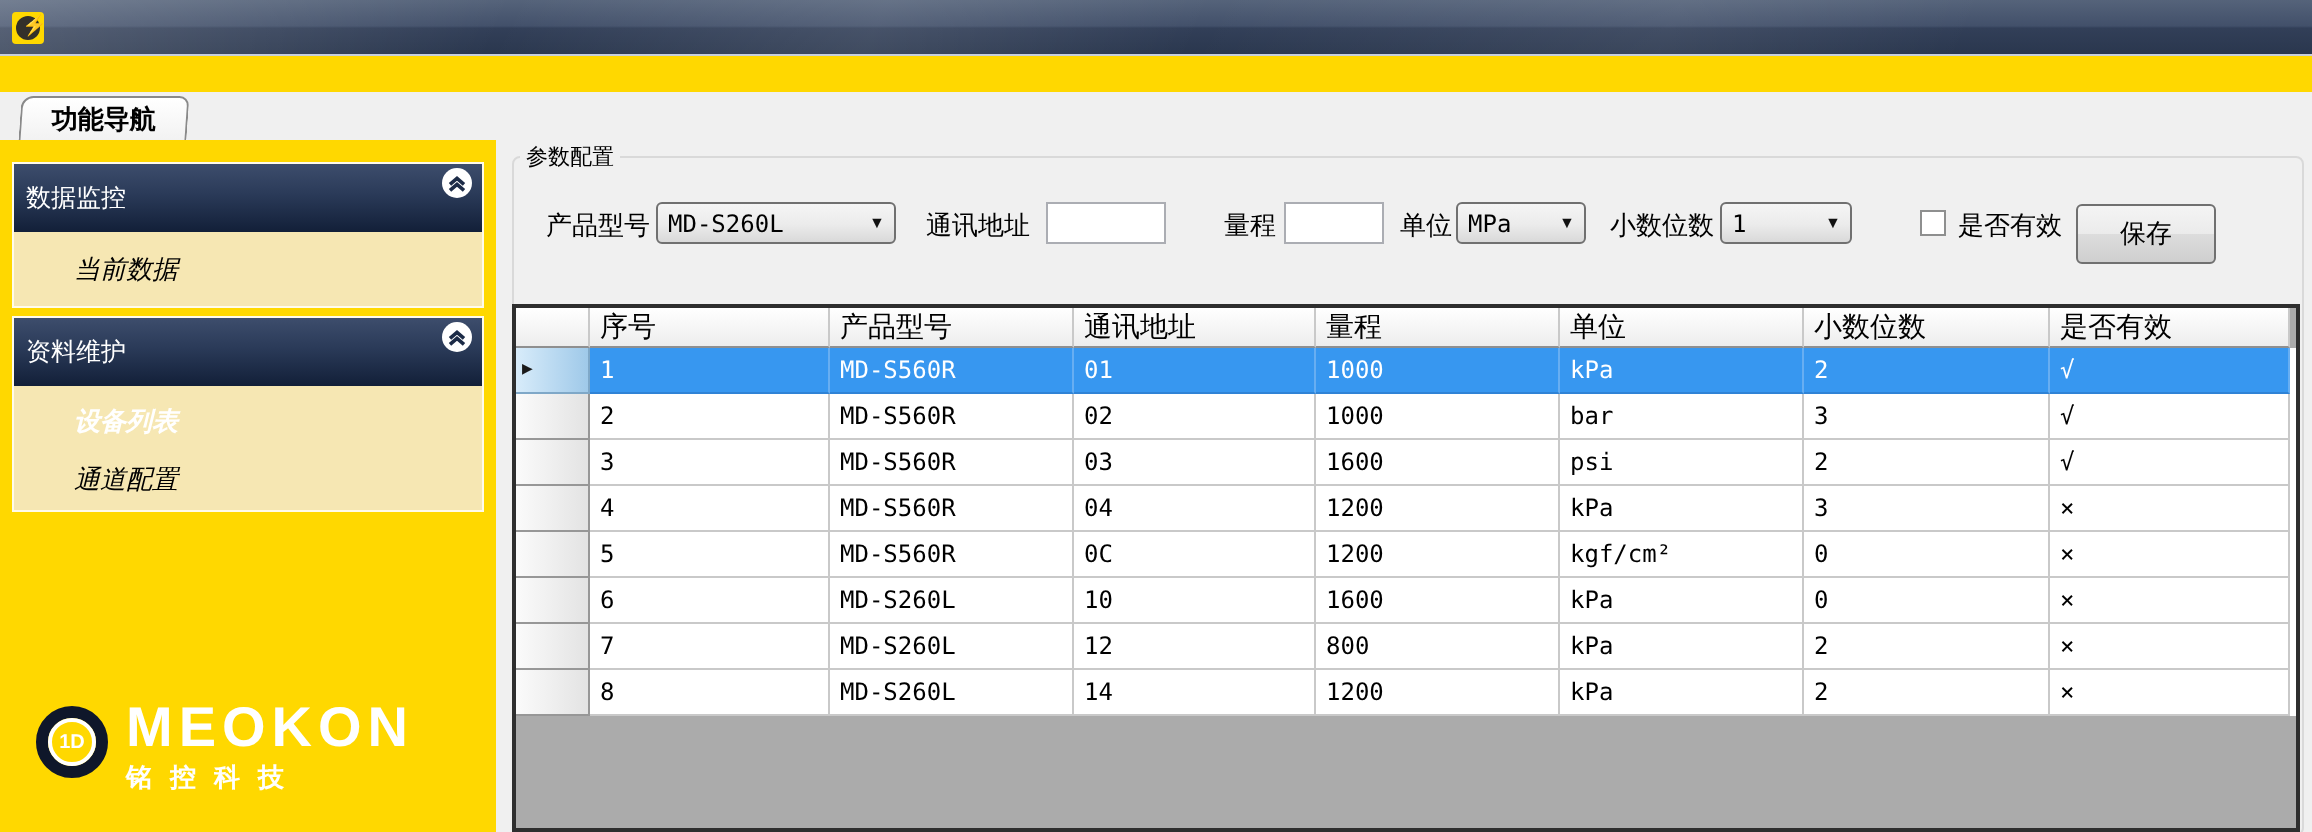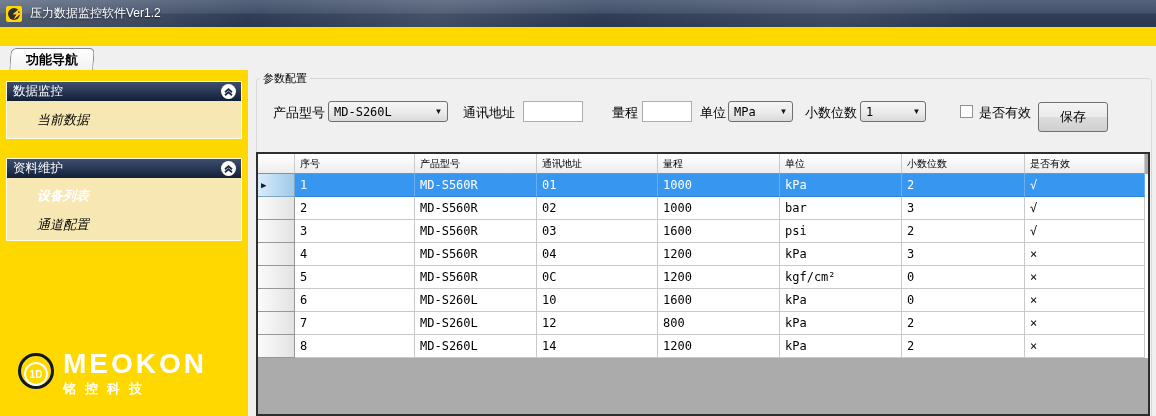--- a/index.html
+++ b/index.html
@@ -52,42 +52,42 @@
   .tab .tab-label { transform:skewX(4deg); font-size:13px; font-weight:bold; color:#000; }
   
   .main { position:absolute; left:0; top:70px; width:100%; height:346px; }
   .sidebar {
     position:absolute; left:0; top:0; width:248px; height:100%; background:#FFD800;
   }
   .panel { position:absolute; left:6px; width:236px; border:1px solid #FFFBEB; }
   .panel-1 { top:11px; }
   .panel-2 { top:88px; }
   .panel-header {
-    height:19px; background:linear-gradient(180deg,#3D4D6C 0%,#2A3A58 45%,#121F38 100%);
+    height:34px; background:linear-gradient(180deg,#3D4D6C 0%,#2A3A58 45%,#121F38 100%);
     color:#FFFFFF; font-size:12.5px; display:flex; align-items:center;
     padding-left:6px; position:relative;
   }
   .chev {
     position:absolute; right:5px; top:2px; width:15px; height:15px;
     background:#FFFFFF; border-radius:50%; display:flex; align-items:center; justify-content:center;
   }
   .panel-body { background:#F6E7B3; }
   .panel-1 .panel-body { height:37px; }
   .panel-2 .panel-body { height:62px; padding-top:3px; }
   .panel-item {
     height:29px; display:flex; align-items:center; padding-left:30px;
     font-size:13px; color:#000; cursor:default;font-style:italic;
   }
   .panel-1 .panel-item { height:37px; }
   .panel-item.active { color:#FFFFFF; font-weight:bold; }
   
   .logo { position:absolute; left:18px; bottom:18px; color:#FFFFFF; display:flex; }
   .logo-badge {
-    width:36px; height:36px; border:3px solid #0f172a; border-radius:50%;
-    display:flex; align-items:flex-end; justify-content:center; margin-right:9px; margin-top:2px;
+    width:36px; height:36px; border:6px solid #0f172a; border-radius:50%;
+    display:flex; align-items:flex-start; justify-content:center; margin-right:9px; margin-top:2px;
   }
   .logo-badge .inner {
     width:24px; height:24px; border:2px solid #FFFFFF; border-radius:50%;
     display:flex; align-items:center; justify-content:center;
     font-size:10px; font-weight:bold; letter-spacing:0;
   }
   .logo-name { font-size:28px; font-weight:800; letter-spacing:3px; line-height:26px; }
   .logo-sub { font-size:13px; font-weight:bold; letter-spacing:9px; margin-top:3px; }
   
   .content { position:absolute; left:248px; top:0; right:0; height:100%; background:#F0F0F0; }
@@ -128,21 +128,21 @@
   
   .grid {
     position:absolute; left:8px; top:82px; width:894px; bottom:0;
     border:2px solid #2E2E2E; background:#ABABAB; overflow:hidden;
   }
   .g-row { display:grid; grid-template-columns:37px 120px 122px 121px 122px 122px 123px 120px; }
   .g-head { height:20px; }
   .g-head .g-cell {
     background:linear-gradient(180deg,#FFFFFF,#EDEDED);
     border-right:1px solid #C9C9C9; border-bottom:1px solid #8F8F8F;
-    font-size:10px; color:#000; display:flex; align-items:center; padding-left:5px;
+    font-size:14px; color:#000; display:flex; align-items:center; padding-left:5px;
     font-family:"Liberation Sans", sans-serif; overflow:hidden; white-space:nowrap;
   }
   .g-body-row { height:23px; background:#FFFFFF; }
   .g-cell {
     display:flex; align-items:center; padding-left:5px;
     border-right:1px solid #C9C9C9; border-bottom:1px solid #C9C9C9;
     font-family:"DejaVu Sans Mono", monospace; font-size:12px; color:#000;
     overflow:hidden; white-space:nowrap;
   }
   .g-rowhead {
@@ -160,21 +160,20 @@
 </head>
 <body>
 
 <div class="screen">
 
   <div class="titlebar">
     <div class="app-icon">
       <div class="ring"></div>
         <div class="bolt">⚡</div>
     </div>
-    <div class="title-text">压力数据监控软件Ver1.2</div>
   </div>
 
   <div class="yellow-band"></div>
 
   <div class="tabstrip">
     <div class="tab">
       <span class="tab-label">功能导航</span>
     </div>
   </div>
 

